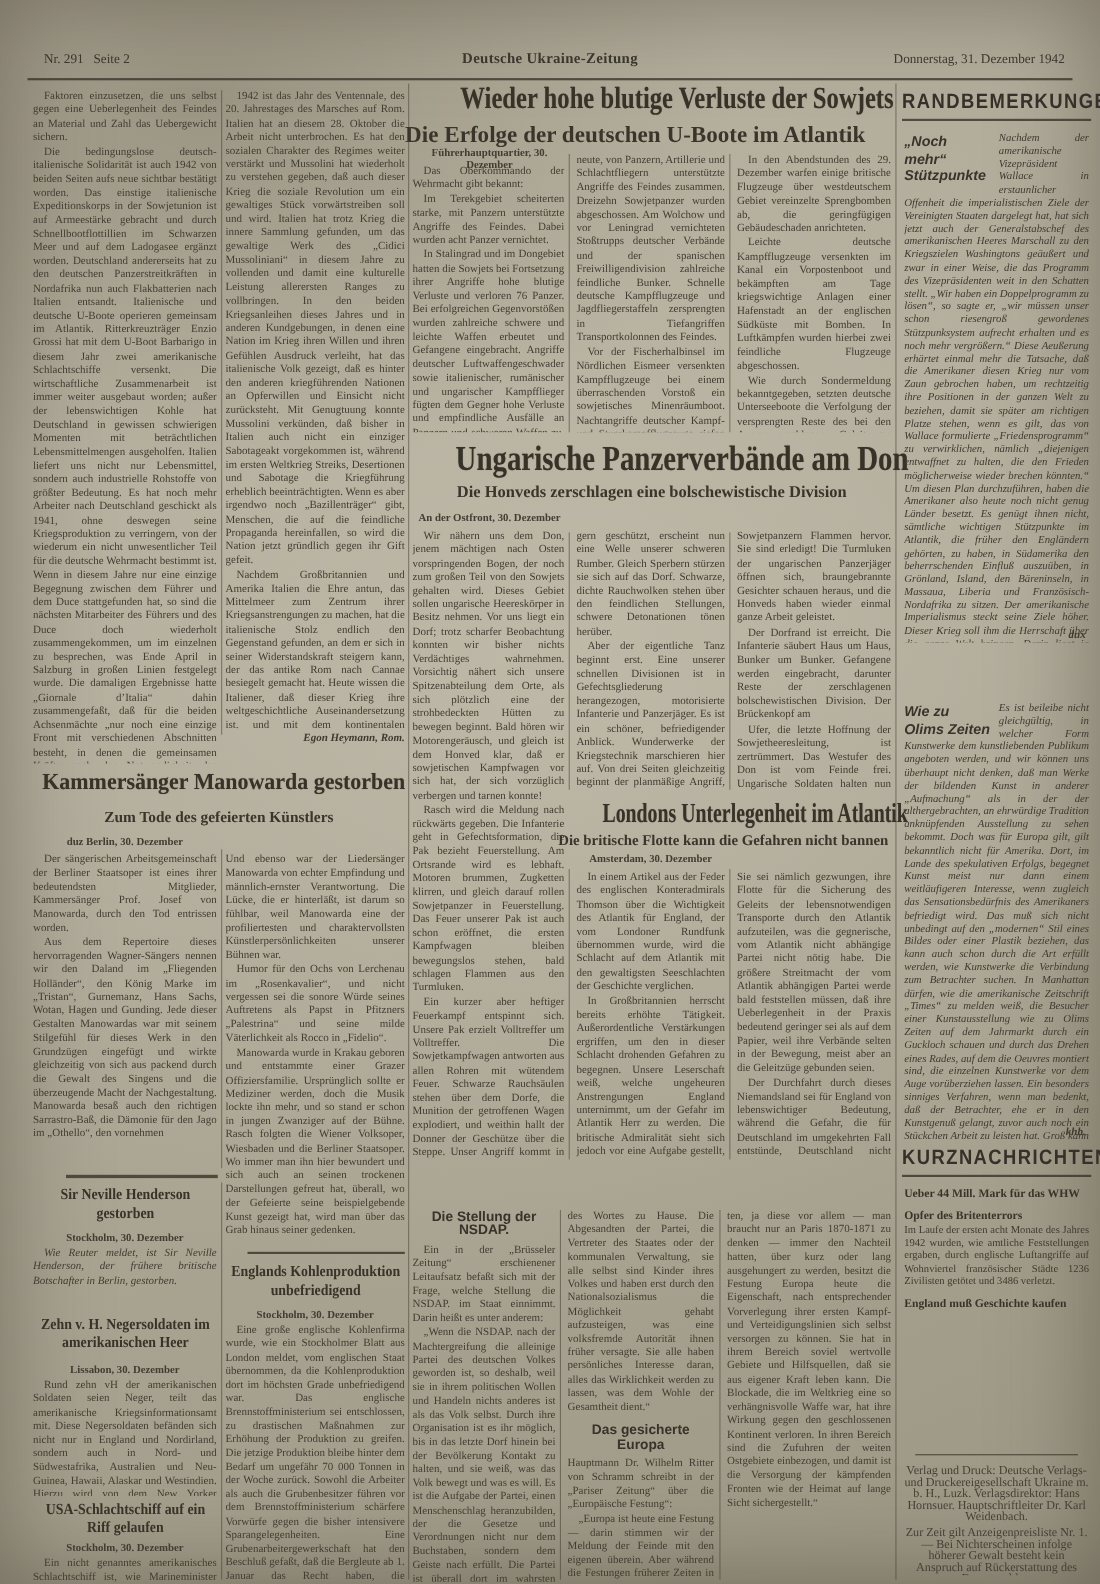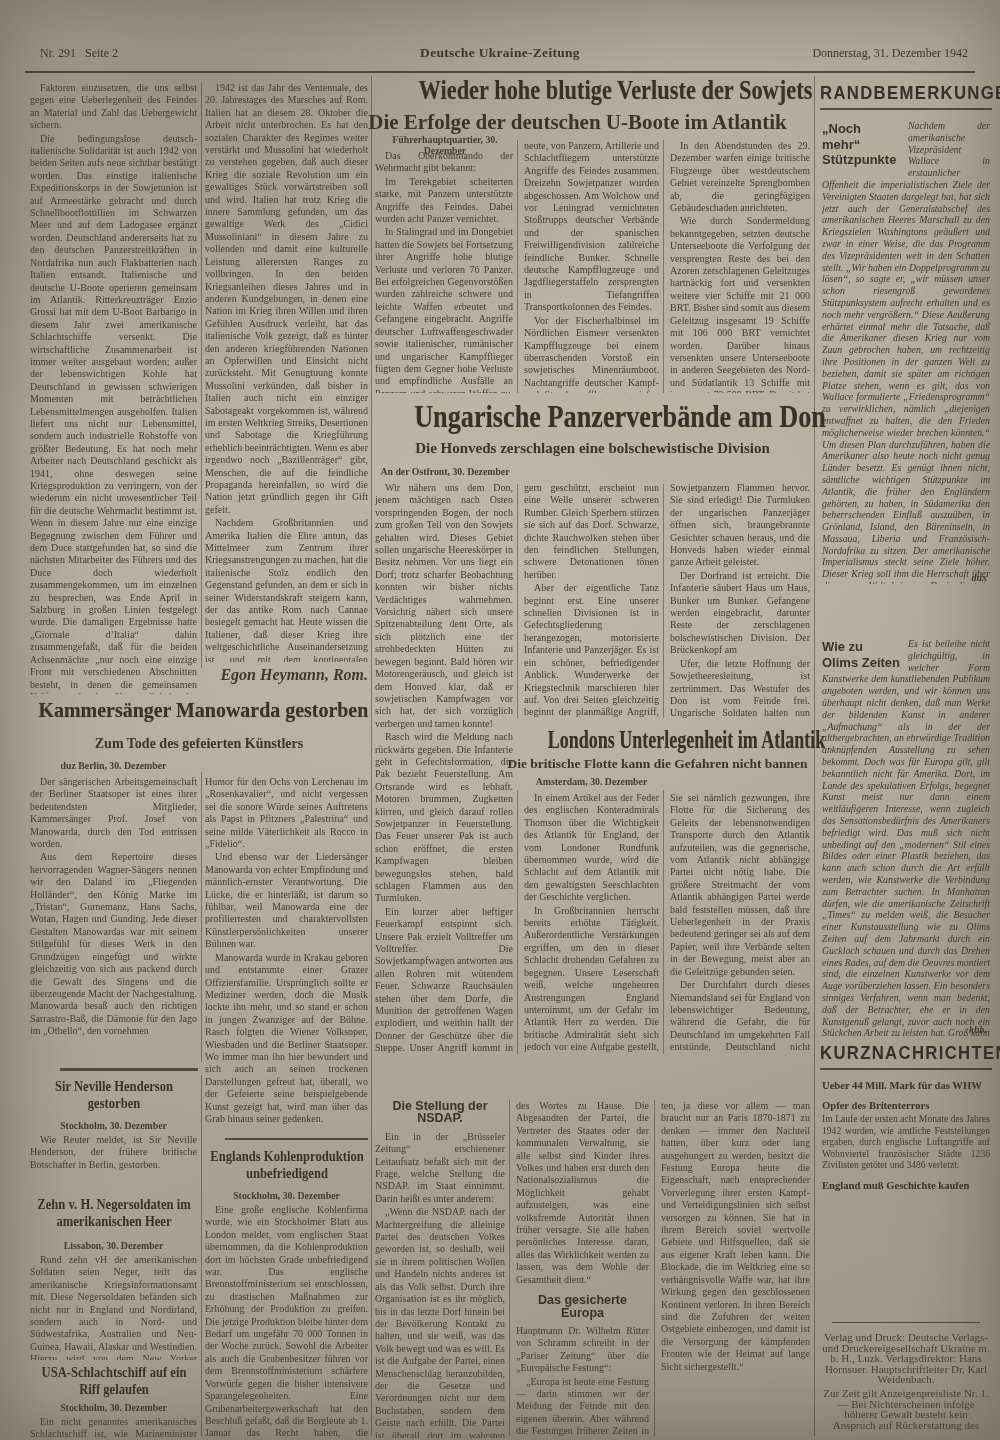--- a/index.html
+++ b/index.html
@@ -17,28 +17,28 @@
   .hrule{position:absolute;background:rgba(56,50,40,.8);}
   .mast{font-size:12px;color:#3c372d;}
   .mast-title{font-weight:bold;font-size:13.5px;letter-spacing:.3px;}
   .col{position:absolute;overflow:hidden;font-size:10px;line-height:12.4px;text-align:justify;color:#423d32;}
   .col .para{margin:0 0 1px 0;text-indent:10px;}
   .col.cont .para:first-child{text-indent:0;}
   .headline{position:absolute;text-align:center;font-weight:bold;color:#373227;
     font-family:"Liberation Serif",serif;white-space:nowrap;text-shadow:0 0 1px rgba(55,50,40,.35);}
   .subhead{position:absolute;text-align:center;font-weight:bold;color:#3a352a;font-size:15px;}
   .dateline{position:absolute;text-align:center;font-weight:bold;font-size:9.8px;color:#423d32;}
-  .byline{position:absolute;text-align:right;font-style:italic;font-weight:bold;font-size:16px;}
+  .byline{position:absolute;text-align:right;font-style:italic;font-weight:bold;font-size:10px;}
   .subart-head{position:absolute;text-align:center;font-weight:bold;font-size:14px;line-height:1.22;
     color:#383328;transform:scaleX(.9);transform-origin:center top;}
   .sans-title{position:absolute;font-family:"Liberation Sans",sans-serif;font-weight:bold;
     font-size:19px;letter-spacing:1.5px;color:#35302a;white-space:nowrap;transform:scaleX(.88);transform-origin:left center;}
   .rb-item{position:absolute;overflow:hidden;}
   .rb-item .sidehead{float:left;width:80px;margin:1px 6px 2px 0;font-family:"Liberation Sans",sans-serif;
-    font-weight:bold;font-size:13px;line-height:1.2;color:#39342b;}
+    font-weight:bold;font-style:italic;font-size:13px;line-height:1.2;color:#39342b;}
   .rb-item .para{margin:0 0 1px 0;text-indent:8px;font-style:italic;font-size:9.8px;line-height:11.8px;text-align:justify;}
   .rb-item .para:first-child{text-indent:0;}
   .rb-sig{position:absolute;right:3px;bottom:1px;font-style:italic;font-weight:bold;font-size:10px;}
   .kn-item{margin:0 0 9px 0;}
   .kn-head{font-weight:bold;font-size:10.6px;margin-bottom:2px;color:#39342a;}
   .kn-body{font-size:9.6px;line-height:11.6px;text-align:justify;}
   .imprint{font-size:11px;line-height:10.6px;text-align:justify;color:#464135;}
   .imprint .para{margin:0 0 3px 0;text-indent:0;text-align:center;}
   .inner-subhead{font-family:"Liberation Sans",sans-serif;font-weight:bold;font-size:12.5px;
     text-align:center;margin:2px 0 6px 0;color:#38332a;}
@@ -81,31 +81,31 @@
   <div class="byline" style="left:205px;top:666px;width:163px;">Egon Heymann, Rom.</div>
 
   <div class="headline" style="left:30px;top:698px;width:338px;font-size:21px;transform:scaleX(.95);">Kammersänger Manowarda gestorben</div>
   <div class="subhead" style="left:30px;top:736px;width:338px;font-size:14px;">Zum Tode des gefeierten Künstlers</div>
   <div class="dateline" style="left:30px;top:760px;width:167px;">duz Berlin, 30. Dezember</div>
   <div class="col" style="left:30px;top:776px;width:167px;height:288px;">
       <p class="para">Der sängerischen Arbeitsgemeinschaft der Berliner Staatsoper ist eines ihrer bedeutendsten Mitglieder, Kammersänger Prof. Josef von Manowarda, durch den Tod entrissen worden.</p>
       <p class="para">Aus dem Repertoire dieses hervorragenden Wagner-Sängers nennen wir den Daland im „Fliegenden Holländer“, den König Marke im „Tristan“, Gurnemanz, Hans Sachs, Wotan, Hagen und Gunding. Jede dieser Gestalten Manowardas war mit seinem Stilgefühl für dieses Werk in den Grundzügen eingefügt und wirkte gleichzeitig von sich aus packend durch die Gewalt des Singens und die überzeugende Macht der Nachgestaltung. Manowarda besaß auch den richtigen Sarrastro-Baß, die Dämonie für den Jago im „Othello“, den vornehmen</p>
     </div>
   <div class="col cont" style="left:205px;top:776px;width:163px;height:354px;">
+      <p class="para">Und ebenso war der Liedersänger Manowarda von echter Empfindung und männlich-ernster Verantwortung. Die Lücke, die er hinterläßt, ist darum so fühlbar, weil Manowarda eine der profiliertesten und charaktervollsten Künstlerpersönlichkeiten unserer Bühnen war.</p>
       <p class="para">Humor für den Ochs von Lerchenau im „Rosenkavalier“, und nicht vergessen sei die sonore Würde seines Auftretens als Papst in Pfitzners „Palestrina“ und seine milde Väterlichkeit als Rocco in „Fidelio“.</p>
-      <p class="para">Und ebenso war der Liedersänger Manowarda von echter Empfindung und männlich-ernster Verantwortung. Die Lücke, die er hinterläßt, ist darum so fühlbar, weil Manowarda eine der profiliertesten und charaktervollsten Künstlerpersönlichkeiten unserer Bühnen war.</p>
       <p class="para">Manowarda wurde in Krakau geboren und entstammte einer Grazer Offiziersfamilie. Ursprünglich sollte er Mediziner werden, doch die Musik lockte ihn mehr, und so stand er schon in jungen Zwanziger auf der Bühne. Rasch folgten die Wiener Volksoper, Wiesbaden und die Berliner Staatsoper. Wo immer man ihn hier bewundert und sich auch an seinen trockenen Darstellungen gefreut hat, überall, wo der Gefeierte seine beispielgebende Kunst gezeigt hat, wird man über das Grab hinaus seiner gedenken.</p>
     </div>
 
   <div class="hrule" style="left:60px;top:1068px;width:138px;height:3px;"></div>
   <div class="hrule" style="left:225px;top:1138px;width:143px;height:2px;"></div>
 
   <div class="subart-head" style="left:24px;top:1078px;width:180px;">Sir Neville Henderson gestorben</div>
   <div class="dateline" style="left:30px;top:1120px;width:167px;">Stockholm, 30. Dezember</div>
-  <div class="col" style="left:30px;top:1134px;width:167px;height:56px;">
+  <div class="col" style="left:30px;top:1134px;width:167px;height:56px;font-style:italic;">
       <p class="para">Wie Reuter meldet, ist Sir Neville Henderson, der frühere britische Botschafter in Berlin, gestorben.</p>
     </div>
 
   <div class="subart-head" style="left:24px;top:1196px;width:180px;">Zehn v. H. Negersoldaten im amerikanischen Heer</div>
   <div class="dateline" style="left:30px;top:1240px;width:167px;">Lissabon, 30. Dezember</div>
   <div class="col" style="left:30px;top:1254px;width:167px;height:106px;">
       <p class="para">Rund zehn vH der amerikanischen Soldaten seien Neger, teilt das amerikanische Kriegsinformationsamt mit. Diese Negersoldaten befänden sich nicht nur in England und Nordirland, sondern auch in Nord- und Südwestafrika, Australien und Neu-Guinea, Hawaii, Alaskar und Westindien. Hierzu wird von dem New Yorker Korrespondent von dem „Daily Telegraf“ berichtet, daß im Jahre 1940/41 die Neger noch weniger als 10,1 vH der Ausgehobenen ausmachten.</p>
     </div>
 
   <div class="subart-head" style="left:24px;top:1364px;width:180px;">USA-Schlachtschiff auf ein Riff gelaufen</div>
@@ -127,20 +127,21 @@
       <p class="para">Das Oberkommando der Wehrmacht gibt bekannt:</p>
       <p class="para">Im Terekgebiet scheiterten starke, mit Panzern unterstützte Angriffe des Feindes. Dabei wurden acht Panzer vernichtet.</p>
       <p class="para">In Stalingrad und im Dongebiet hatten die Sowjets bei Fortsetzung ihrer Angriffe hohe blutige Verluste und verloren 76 Panzer. Bei erfolgreichen Gegenvorstößen wurden zahlreiche schwere und leichte Waffen erbeutet und Gefangene eingebracht. Angriffe deutscher Luftwaffengeschwader sowie italienischer, rumänischer und ungarischer Kampfflieger fügten dem Gegner hohe Verluste und empfindliche Ausfälle an Panzern und schweren Waffen zu. Ungarische Truppen vernichteten bei Stoßtruppunternehmen eine größere Anzahl feindlicher Bunker mit ihren Besatzungen.</p>
     </div>
   <div class="col cont" style="left:524px;top:140px;width:135px;height:253px;">
       <p class="para">neute, von Panzern, Artillerie und Schlachtfliegern unterstützte Angriffe des Feindes zusammen. Dreizehn Sowjetpanzer wurden abgeschossen. Am Wolchow und vor Leningrad vernichteten Stoßtrupps deutscher Verbände und der spanischen Freiwilligendivision zahlreiche feindliche Bunker. Schnelle deutsche Kampfflugzeuge und Jagdfliegerstaffeln zersprengten in Tiefangriffen Transportkolonnen des Feindes.</p>
       <p class="para">Vor der Fischerhalbinsel im Nördlichen Eismeer versenkten Kampfflugzeuge bei einem überraschenden Vorstoß ein sowjetisches Minenräumboot. Nachtangriffe deutscher Kampf- und Sturzkampfflugzeuge riefen starke Brände in den Hafenanlagen von Murmansk und im Bahnhofsgelände von Kandalakscha hervor.</p>
     </div>
   <div class="col" style="left:670px;top:140px;width:140px;height:253px;">
       <p class="para">In den Abendstunden des 29. Dezember warfen einige britische Flugzeuge über westdeutschem Gebiet vereinzelte Sprengbomben ab, die geringfügigen Gebäudeschaden anrichteten.</p>
+      <p class="para">Leichte deutsche Kampfflugzeuge versenkten im Kanal ein Vorpostenboot und bekämpften am Tage kriegswichtige Anlagen einer Hafenstadt an der englischen Südküste mit Bomben. In Luftkämpfen wurden hierbei zwei feindliche Flugzeuge abgeschossen.</p>
       <p class="para">Wie durch Sondermeldung bekanntgegeben, setzten deutsche Unterseeboote die Verfolgung der versprengten Reste des bei den Azoren zerschlagenen Geleitzuges hartnäckig fort und versenkten weitere vier Schiffe mit 21 000 BRT. Bisher sind somit aus diesem Geleitzug insgesamt 19 Schiffe mit 106 000 BRT vernichtet worden. Darüber hinaus versenkten unsere Unterseeboote in anderen Seegebieten des Nord- und Südatlantik 13 Schiffe mit insgesamt 72 500 BRT. Damit hat die Unterseeboot-Waffe über die gestern gemeldeten Erfolge hinaus weitere 19 feindliche Schiffe mit 100 500 BRT auf den Grund des Meeres geschickt.</p>
     </div>
 
   <div class="headline" style="left:375px;top:398px;width:435px;font-size:32px;transform:scaleX(.82);">Ungarische Panzerverbände am Don</div>
   <div class="subhead" style="left:375px;top:440px;width:435px;font-size:15px;">Die Honveds zerschlagen eine bolschewistische Division</div>
   <div class="dateline" style="left:375px;top:466px;width:140px;">An der Ostfront, 30. Dezember</div>
   <div class="col" style="left:375px;top:482px;width:138px;height:572px;">
       <p class="para">Wir nähern uns dem Don, jenem mächtigen nach Osten vorspringenden Bogen, der noch zum großen Teil von den Sowjets gehalten wird. Dieses Gebiet sollen ungarische Heereskörper in Besitz nehmen. Vor uns liegt ein Dorf; trotz scharfer Beobachtung konnten wir bisher nichts Verdächtiges wahrnehmen. Vorsichtig nähert sich unsere Spitzenabteilung dem Orte, als sich plötzlich eine der strohbedeckten Hütten zu bewegen beginnt. Bald hören wir Motorengeräusch, und gleich ist dem Honved klar, daß er sowjetischen Kampfwagen vor sich hat, der sich vorzüglich verbergen und tarnen konnte!</p>
       <p class="para">Rasch wird die Meldung nach rückwärts gegeben. Die Infanterie geht in Gefechtsformation, die Pak bezieht Feuerstellung. Am Ortsrande wird es lebhaft. Motoren brummen, Zugketten klirren, und gleich darauf rollen Sowjetpanzer in Feuerstellung. Das Feuer unserer Pak ist auch schon eröffnet, die ersten Kampfwagen bleiben bewegungslos stehen, bald schlagen Flammen aus den Turmluken.</p>
       <p class="para">Ein kurzer aber heftiger Feuerkampf entspinnt sich. Unsere Pak erzielt Volltreffer um Volltreffer. Die Sowjetkampfwagen antworten aus allen Rohren mit wütendem Feuer. Schwarze Rauchsäulen stehen über dem Dorfe, die Munition der getroffenen Wagen explodiert, und weithin hallt der Donner der Geschütze über die Steppe. Unser Angriff kommt in vollen Schwung, die feindliche Abwehr erlahmt zusehends.</p>

